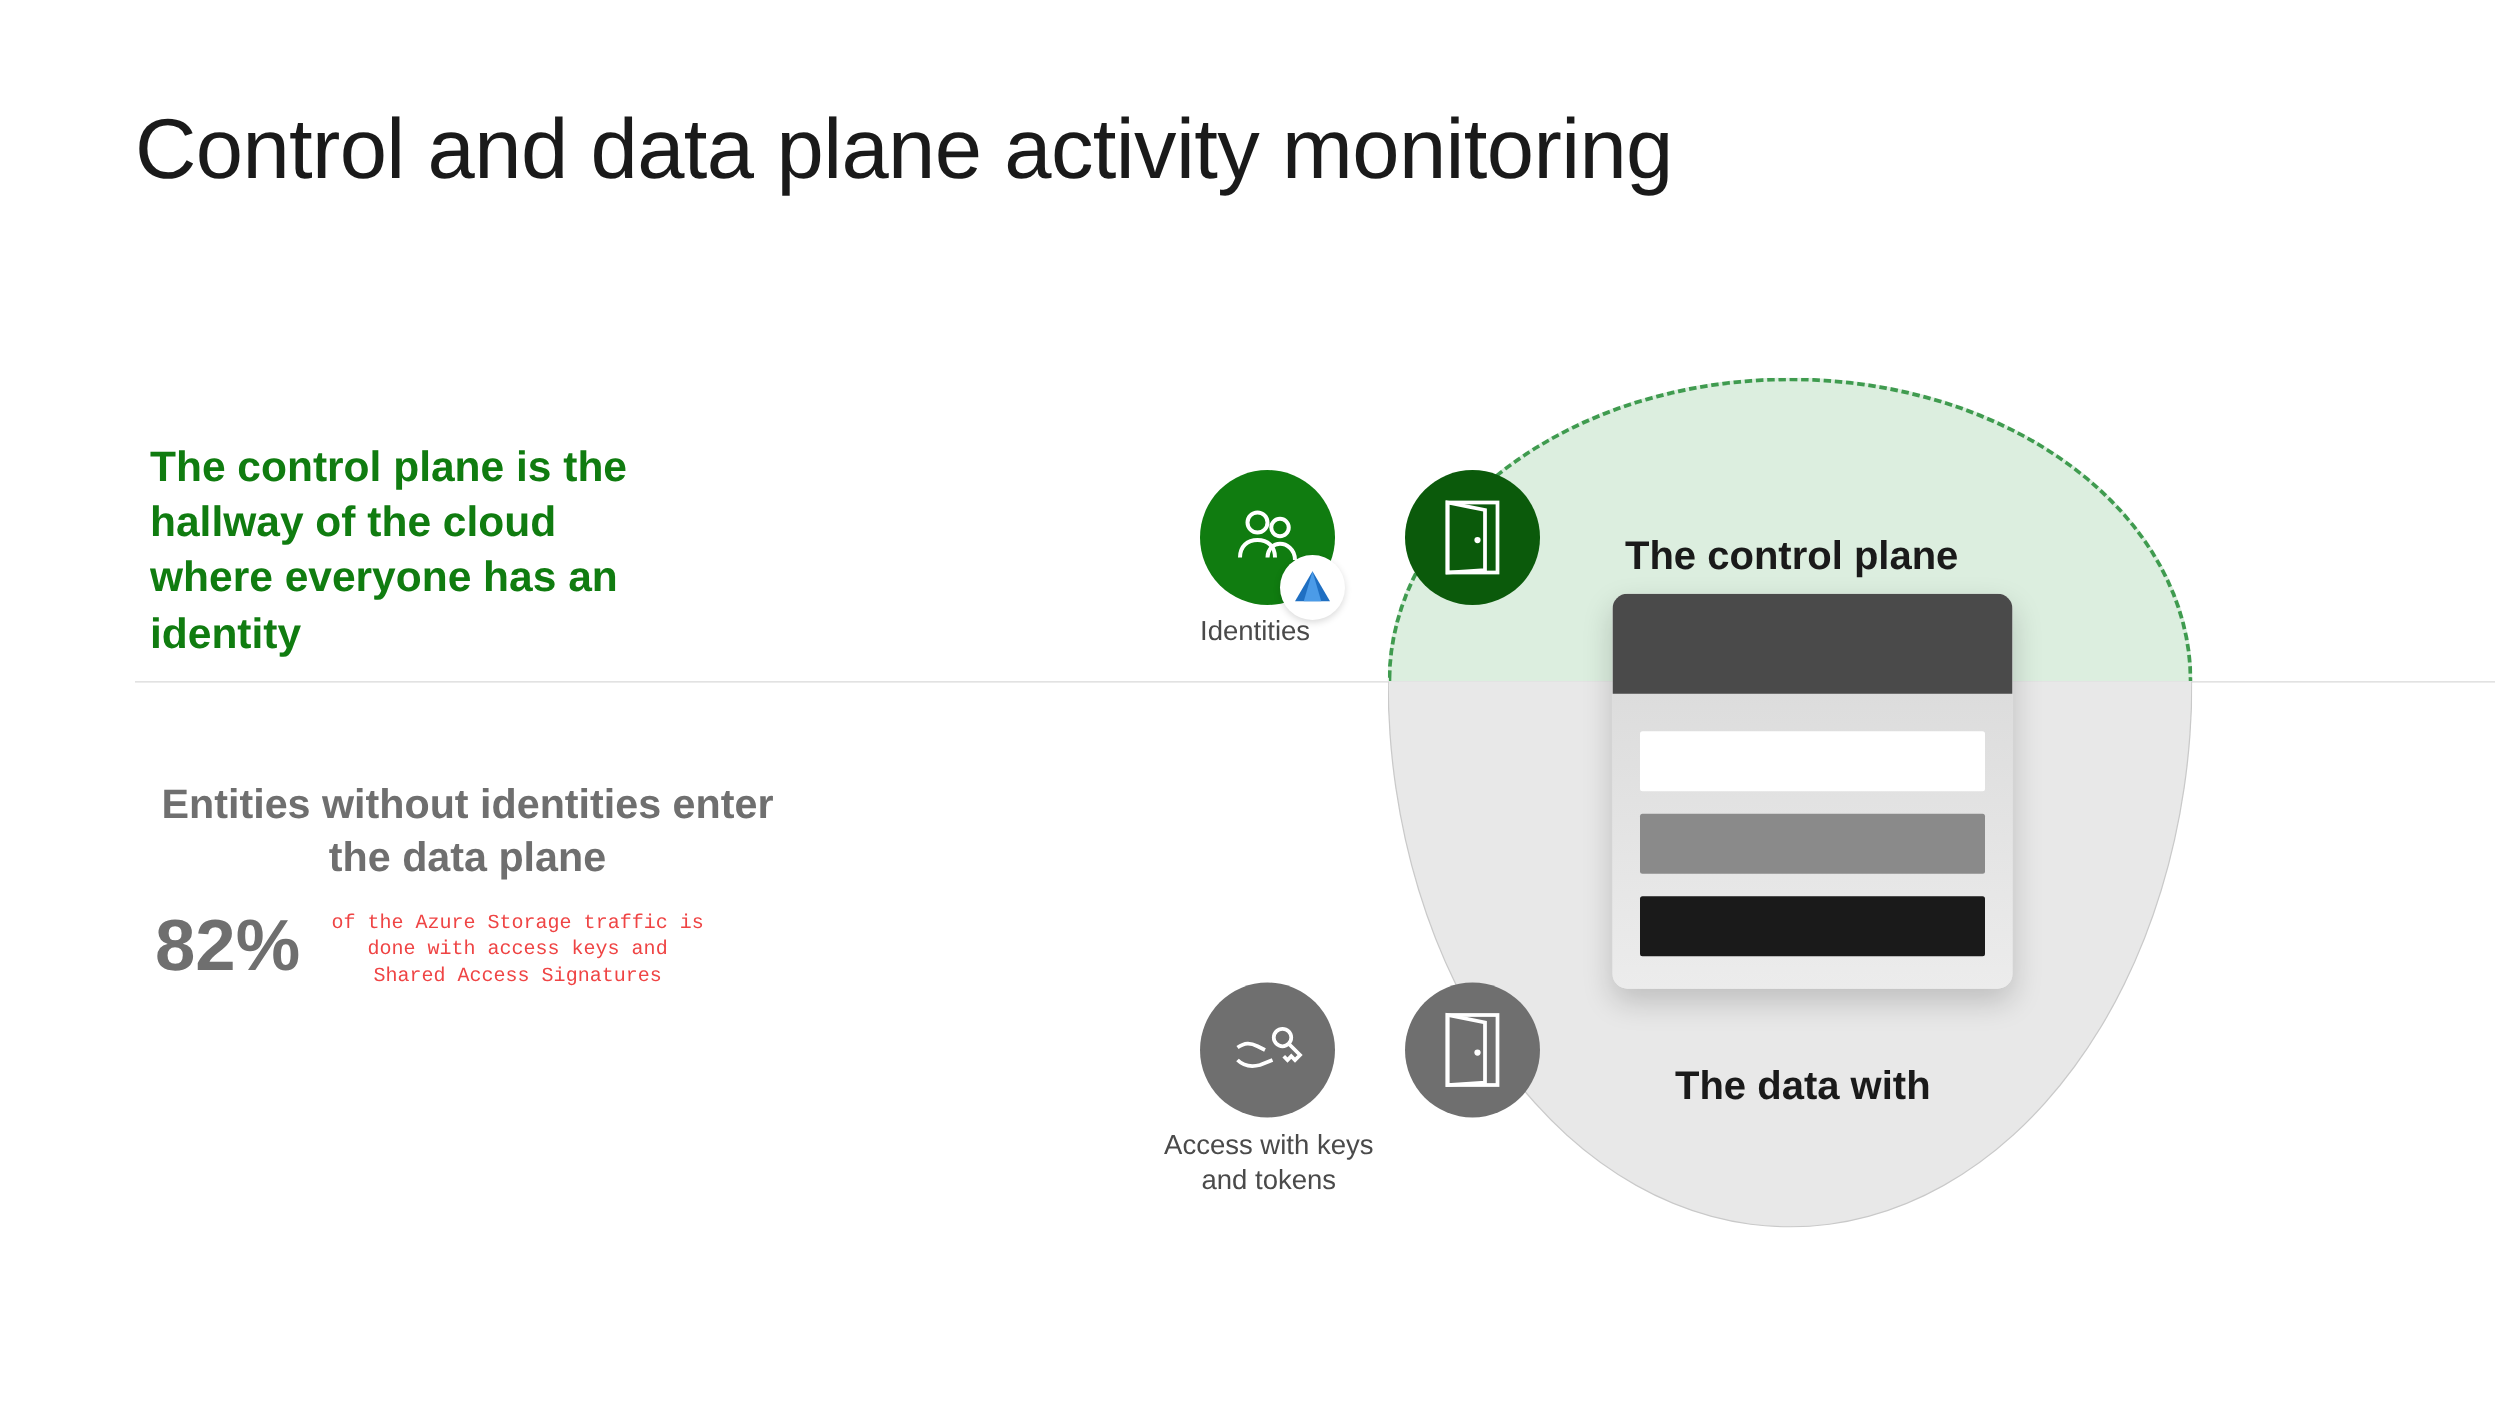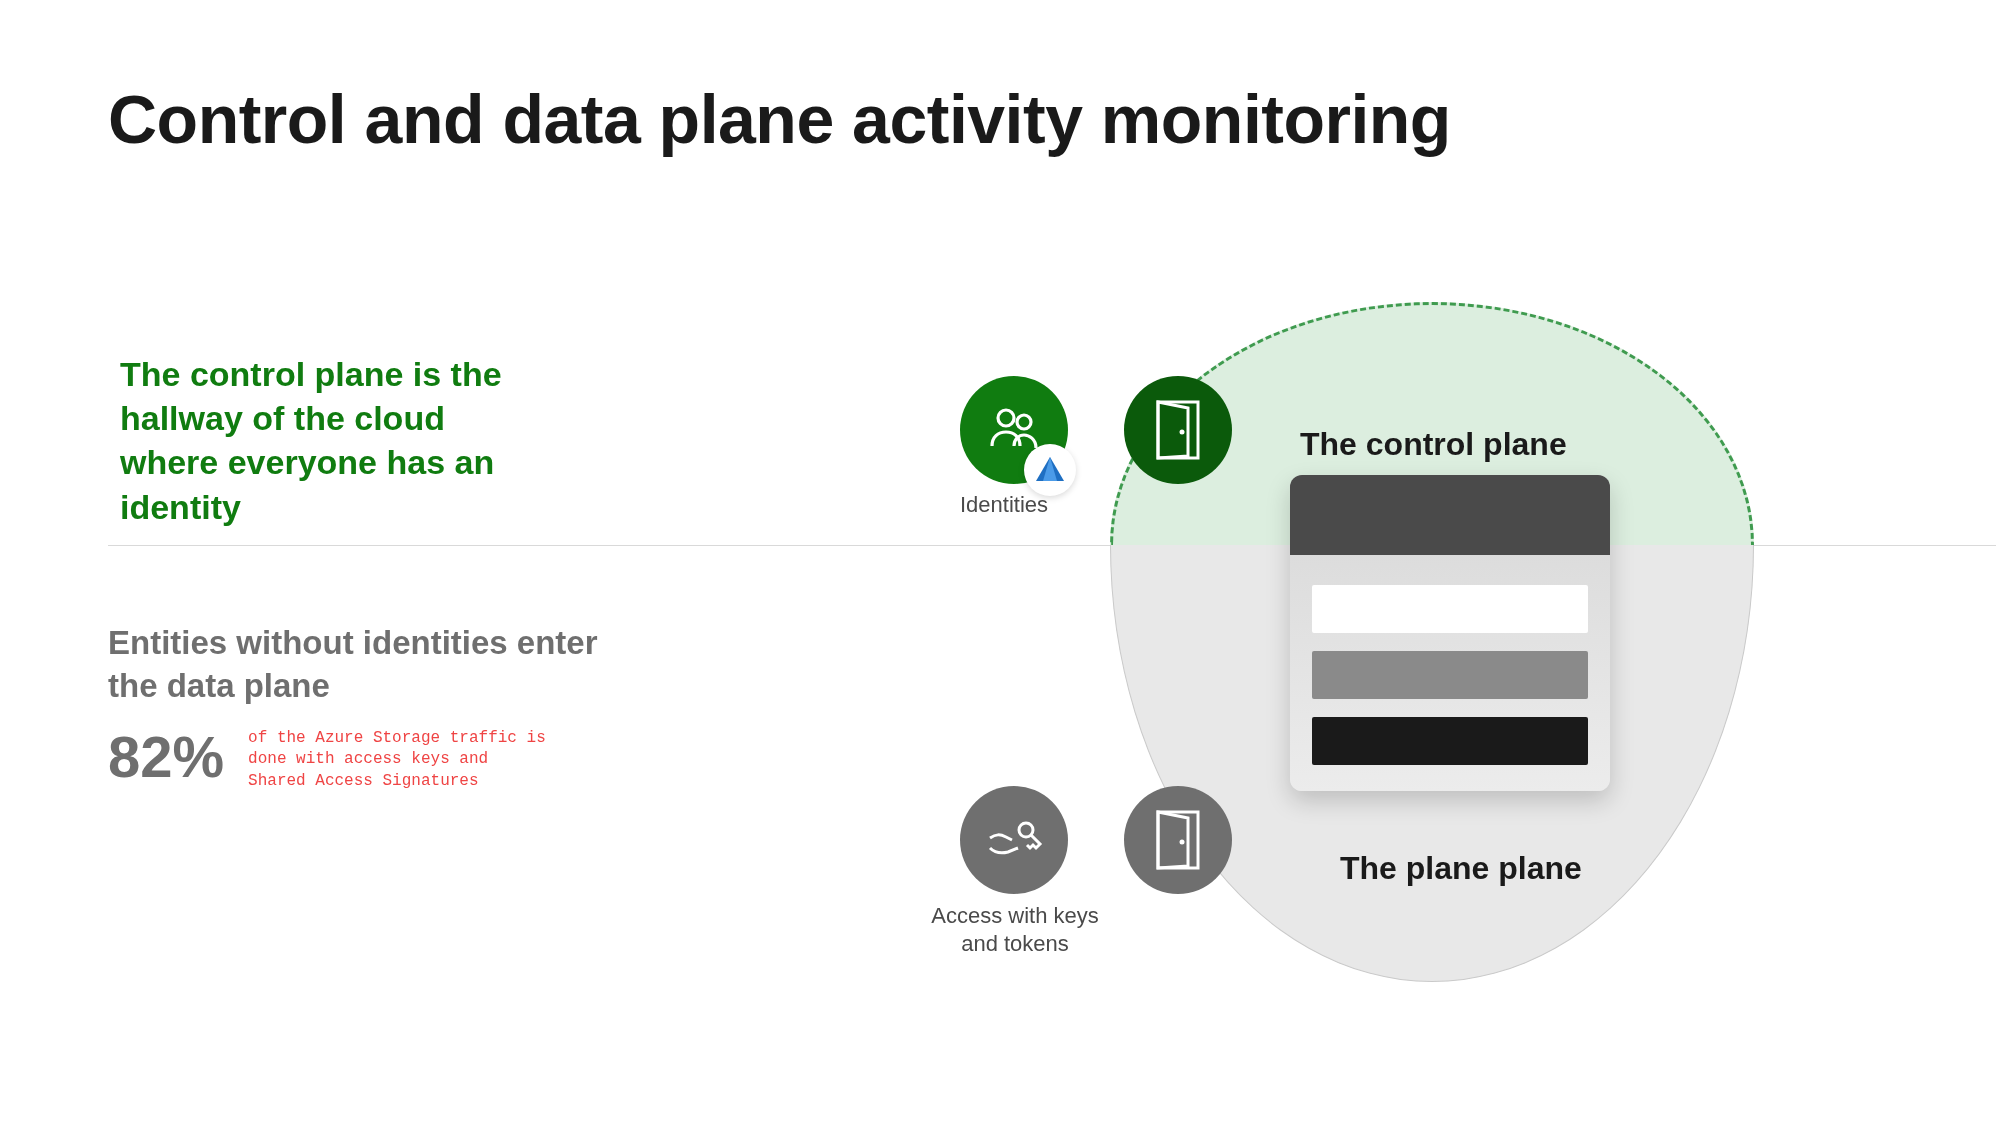--- a/index.html
+++ b/index.html
@@ -15,21 +15,21 @@
   .slide {
     position: relative;
     width: 1996px;
     height: 1125px;
   }
   .title {
     position: absolute;
     left: 108px;
     top: 80px;
     font-size: 68px;
-    font-weight: 700;
+    font-weight: 400;
     letter-spacing: -0.5px;
     text-align: center;
   }
   .divider {
     position: absolute;
     left: 108px;
     right: 0;
     top: 545px;
     height: 0;
     border-top: 1px solid #d9d9d9;
@@ -39,24 +39,25 @@
     left: 120px;
     top: 352px;
     width: 420px;
     color: #107c10;
     font-size: 34px;
     font-weight: 600;
     line-height: 1.3;
   }
   .bottom-text {
     position: absolute;
-    left: 108px;
+    left: 124px;
     top: 622px;
     width: 500px;
     color: #6f6f6f;
+    text-align: center;
   }
   .bottom-text .line1 {
     font-size: 33px;
     font-weight: 600;
     line-height: 1.3;
   }
   .stat-block {
     margin-top: 20px;
     display: flex;
     align-items: flex-start;
@@ -208,21 +209,21 @@
       <div class="stat-desc">of the Azure Storage traffic is done with access keys and Shared Access Signatures</div>
     </div>
   </div>
 
   <div class="circle-wrap">
     <div class="half-top"></div>
     <div class="half-bottom"></div>
   </div>
 
   <div class="circle-label-top">The control plane</div>
-  <div class="circle-label-bottom">The plane plane</div>
+  <div class="circle-label-bottom">The data with</div>
 
   <div class="resource-card">
     <div class="hdr"></div>
     <div class="row r1"></div>
     <div class="row r2"></div>
     <div class="row r3"></div>
   </div>
 
   <div class="icon-circle green identities-icon">
     <svg width="64" height="64" viewBox="0 0 64 64" fill="none" stroke="#ffffff" stroke-width="3.2">

